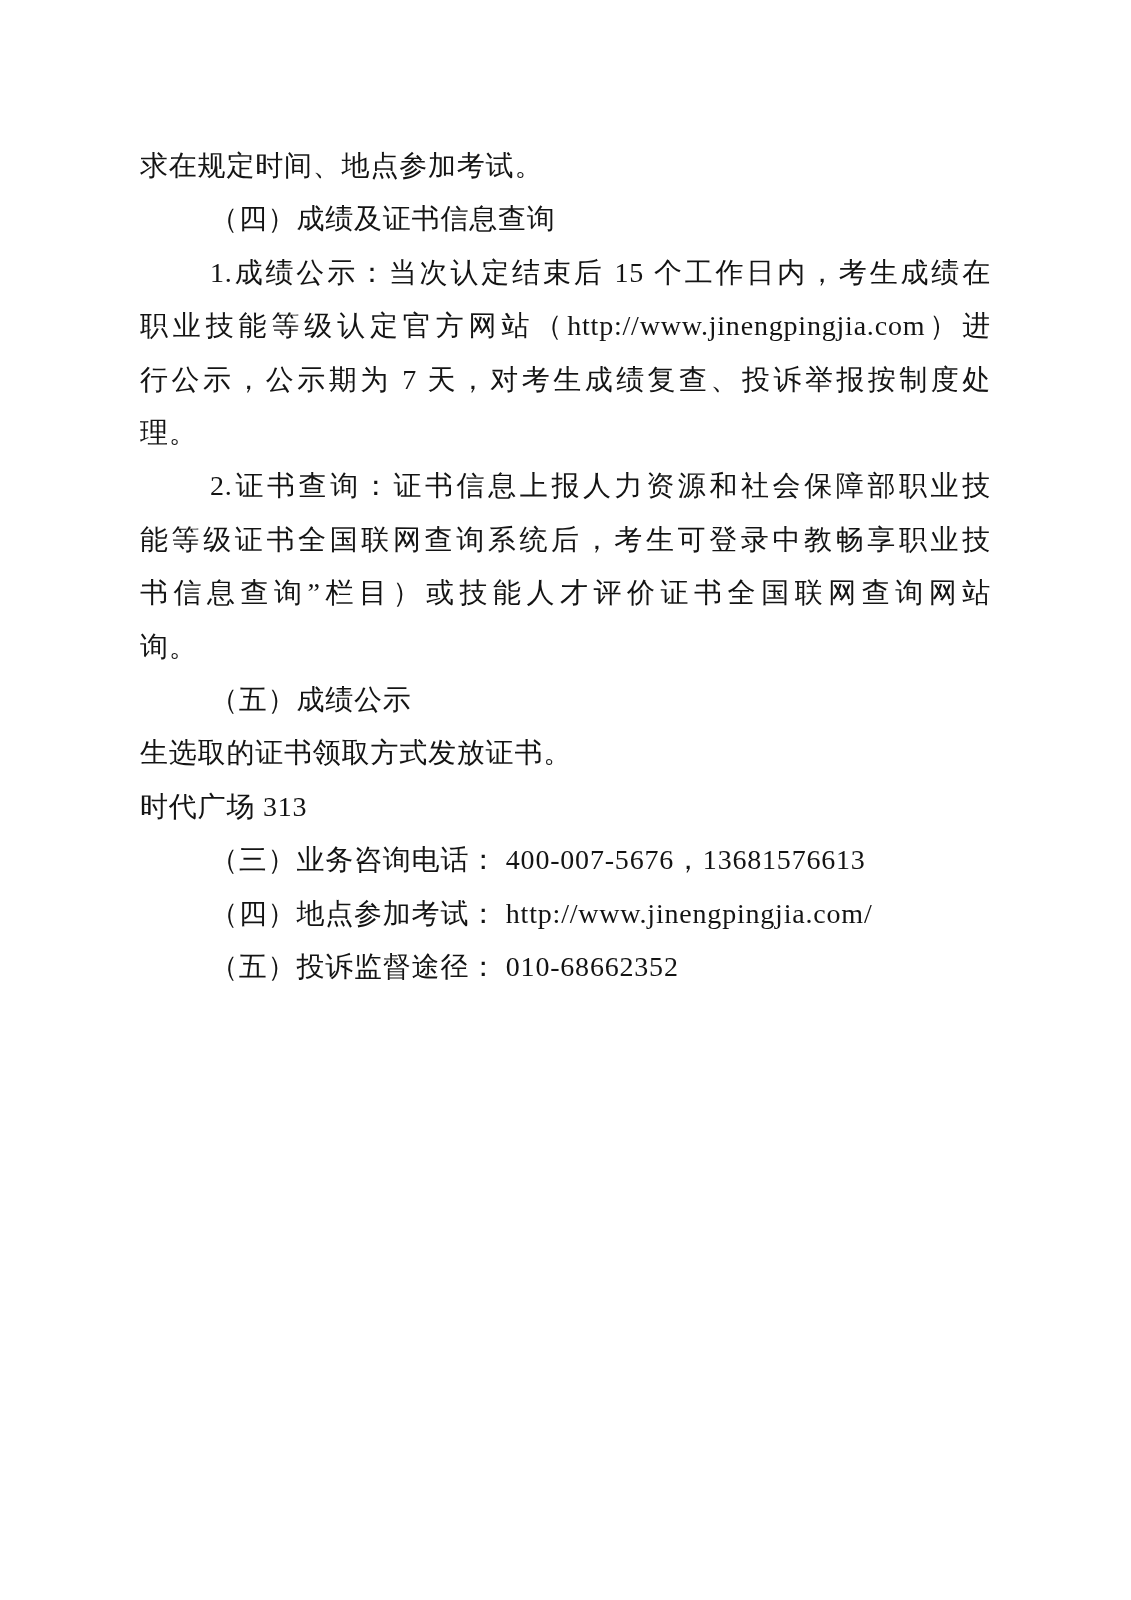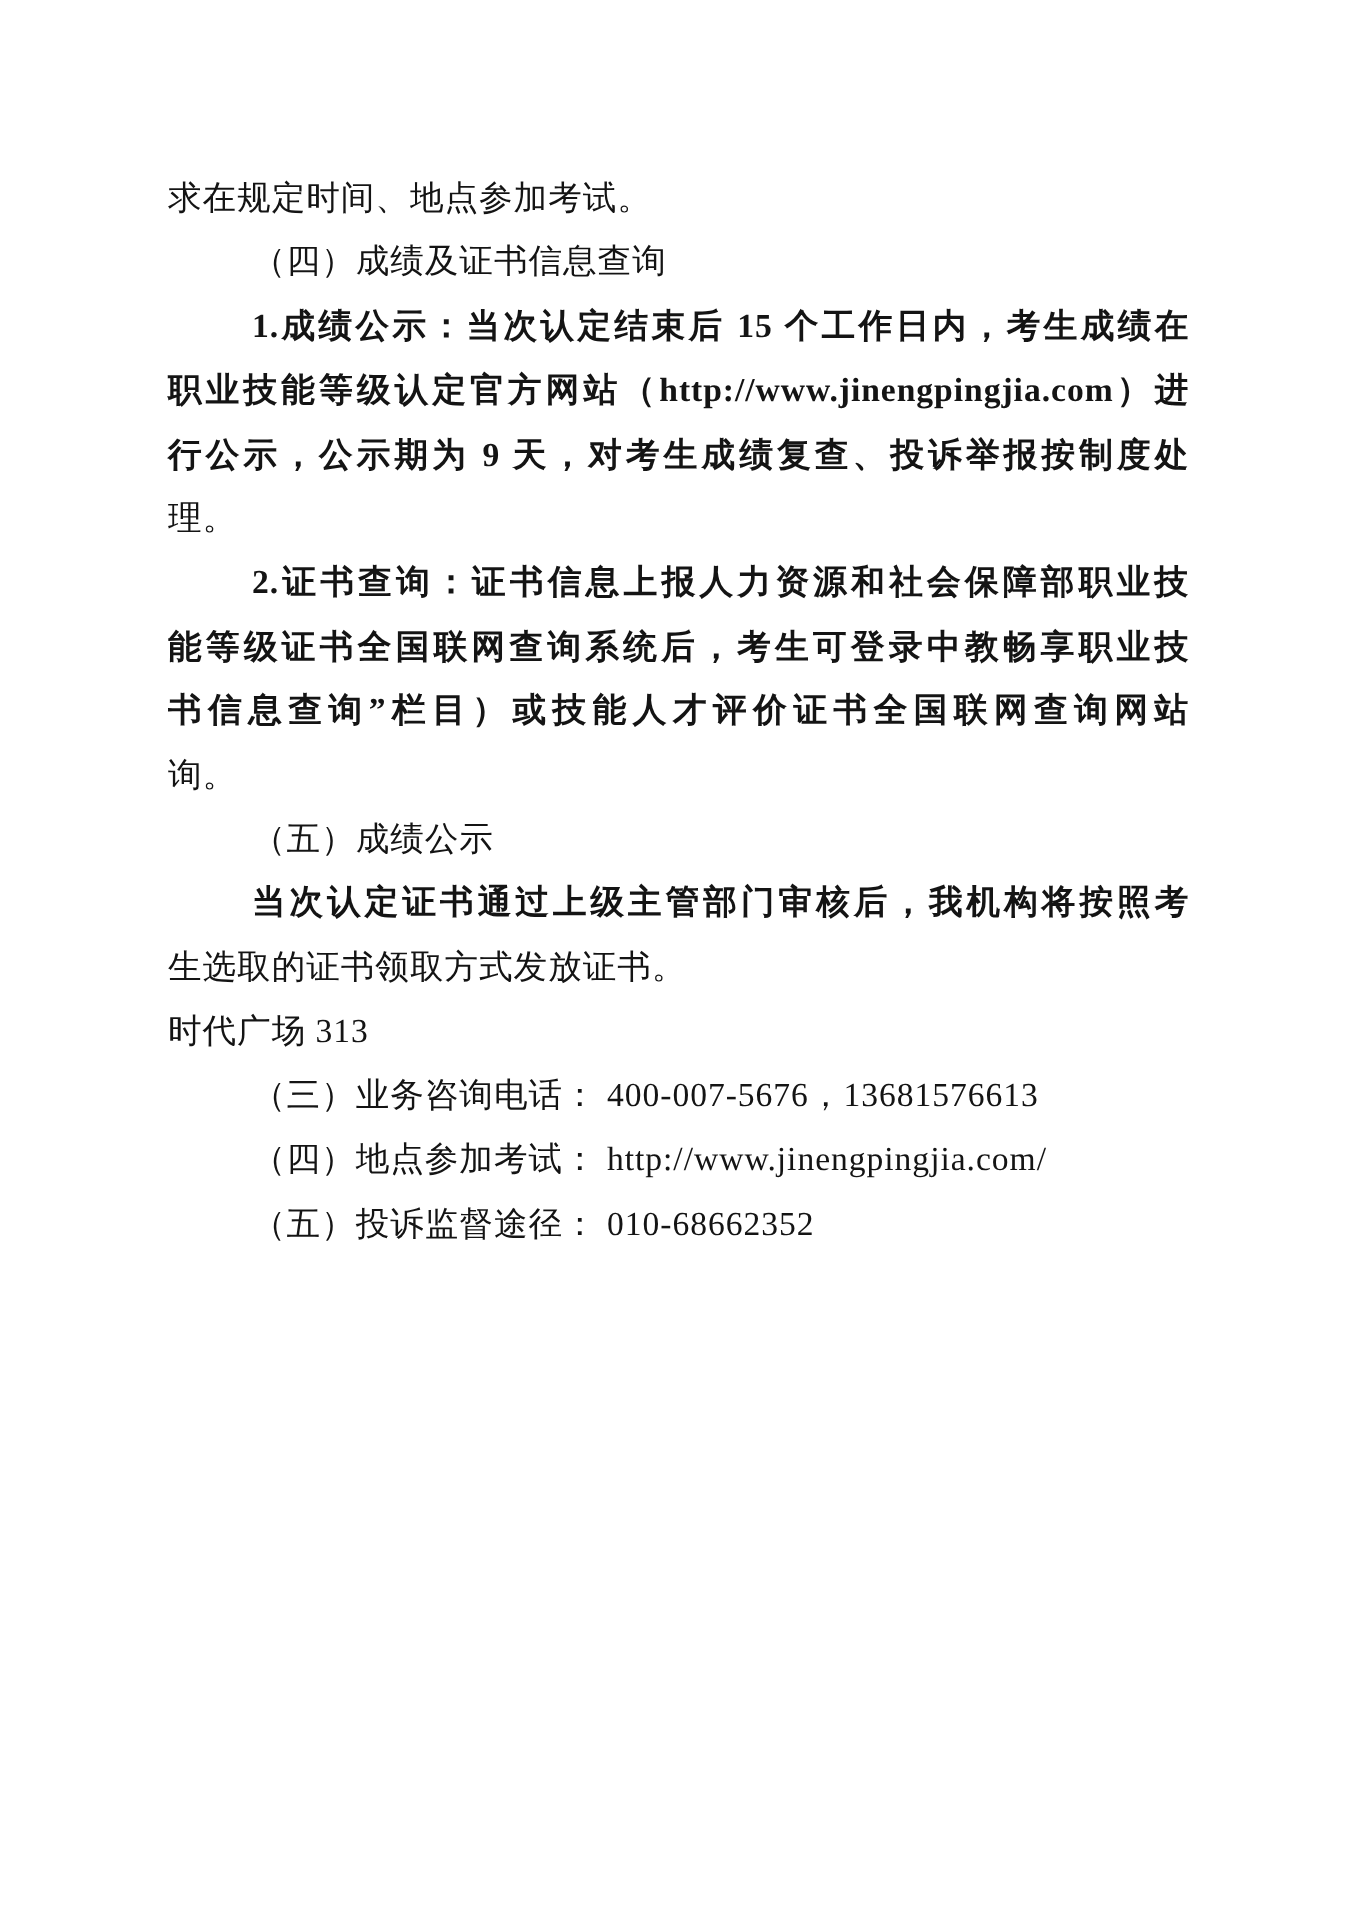--- a/index.html
+++ b/index.html
@@ -21,21 +21,20 @@
   }
   .line {
     font-size: 28px;
     letter-spacing: 0.8px;
     line-height: 53.4px;
     text-align: justify;
     white-space: normal;
   }
   .stretch {
     text-align-last: justify;
-    font-weight: bold;
   }
   .indent {
     text-indent: 70px;
   }
   .heading {
     font-family: "DejaVu Sans", "Liberation Sans", sans-serif;
     font-weight: bold;
     font-size: 30px;
     letter-spacing: 1px;
     color: #000000;
@@ -56,28 +55,27 @@
 </style>
 </head>
 <body>
 
 <div class="page">
   <div class="text-area">
     <div class="line">求在规定时间、地点参加考试。</div>
     <div class="line indent">（四）成绩及证书信息查询</div>
     <div class="line indent stretch">1.成绩公示：当次认定结束后 15 个工作日内，考生成绩在</div>
     <div class="line stretch">职业技能等级认定官方网站（http://www.jinengpingjia.com）进</div>
-    <div class="line stretch">行公示，公示期为 9 天，对考生成绩复查、投诉举报按制度处</div>
+    <div class="line stretch">行公示，公示期为 7 天，对考生成绩复查、投诉举报按制度处</div>
     <div class="line">理。</div>
     <div class="line indent stretch">2.证书查询：证书信息上报人力资源和社会保障部职业技</div>
     <div class="line stretch">能等级证书全国联网查询系统后，考生可登录中教畅享职业技</div>
     <div class="line stretch">书信息查询”栏目）或技能人才评价证书全国联网查询网站</div>
     <div class="line">询。</div>
     <div class="line indent">（五）成绩公示</div>
-    <div class="line indent stretch">当次认定证书通过上级主管部门审核后，我机构将按照考</div>
     <div class="line">生选取的证书领取方式发放证书。</div>
     <div class="line">时代广场 313</div>
     <div class="line indent">（三）业务咨询电话： 400-007-5676，13681576613</div>
     <div class="line indent">（四）地点参加考试： http://www.jinengpingjia.com/</div>
     <div class="line indent">（五）投诉监督途径： 010-68662352</div>
   </div>
   <div class="page-number">5</div>
 </div>
 
 </body></html>

